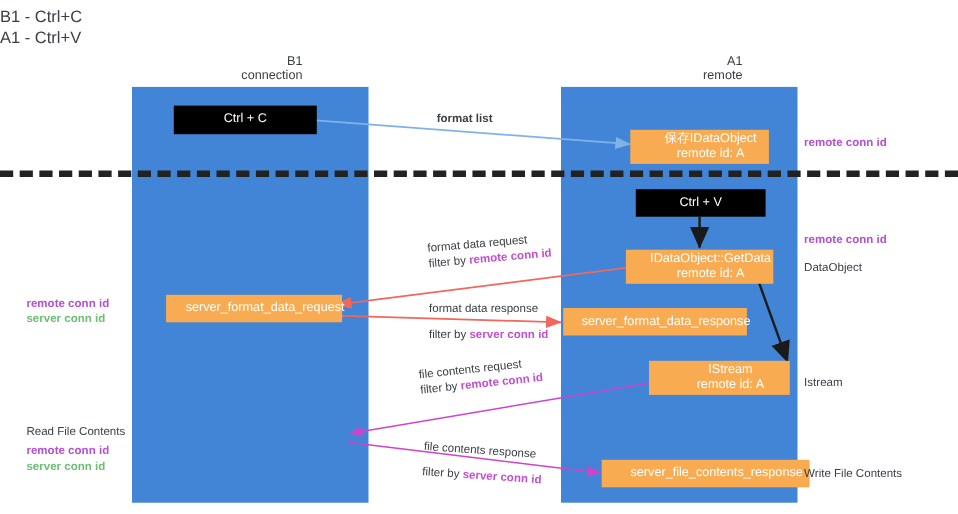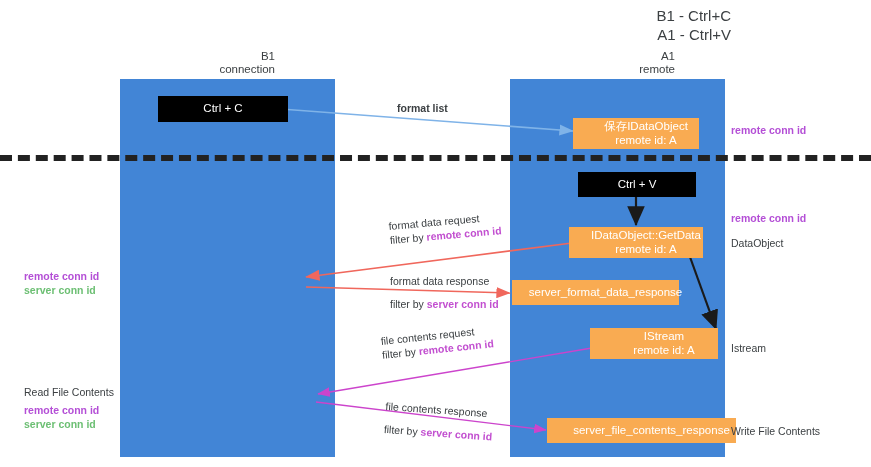--- a/index.html
+++ b/index.html
@@ -9,21 +9,21 @@
     font-family:"Liberation Sans", sans-serif;
     overflow:hidden;
     position:relative;
   }
   #stage{position:absolute;inset:0;width:871px;height:467px;}
   .layer{position:absolute;left:0;top:0;width:871px;height:467px;}
   svg.layer{pointer-events:none;}
 
   .title{
     position:absolute;left:0;top:6px;width:731px;
-    text-align:right;font-size:15px;color:#3c4043;line-height:19px;
+    text-align:left;font-size:15px;color:#3c4043;line-height:19px;
   }
 
   .col-head{
     position:absolute;text-align:right;font-size:11.5px;color:#3c4043;
     line-height:13px;
   }
 
   .lane{position:absolute;background:#4285d6;}
 
   .box{
@@ -119,20 +119,23 @@
 
   <div class="box green" style="left:578px;top:172px;width:118px;height:25px;">
     <div>Ctrl + V</div>
   </div>
 
   <div class="box orange" style="left:569px;top:227px;width:134px;height:31px;">
     <div>IDataObject::GetData</div>
     <div>remote id: A</div>
   </div>
 
+  <div class="box orange" style="left:151px;top:268px;width:160px;height:25px;">
+    <div>server_format_data_request</div>
+  </div>
 
   <div class="box orange" style="left:512px;top:280px;width:167px;height:25px;">
     <div>server_format_data_response</div>
   </div>
 
   <div class="box orange" style="left:590px;top:328px;width:128px;height:31px;">
     <div>IStream</div>
     <div>remote id: A</div>
   </div>
 

